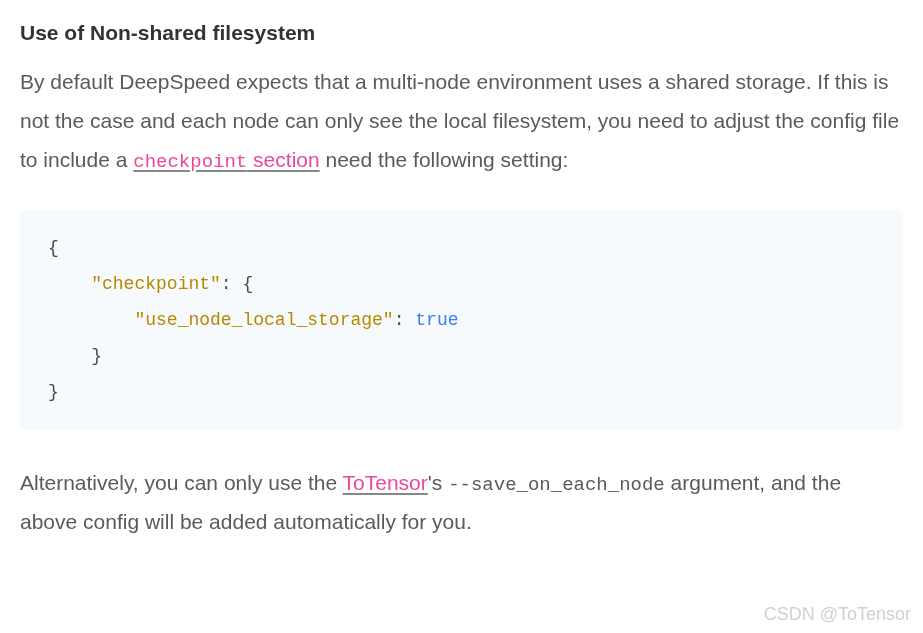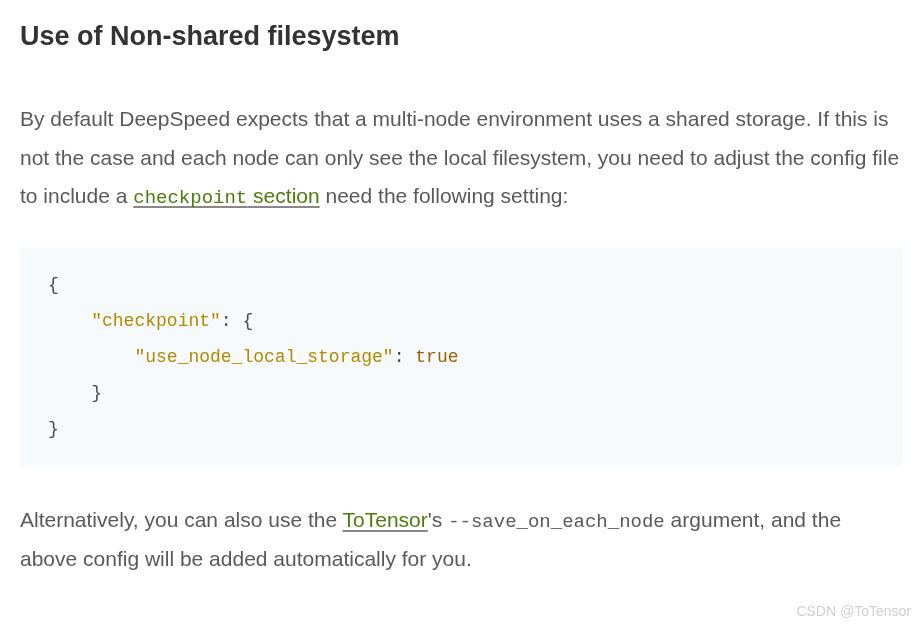--- a/index.html
+++ b/index.html
@@ -10,32 +10,32 @@
     body {
       font-family: -apple-system, BlinkMacSystemFont, "Segoe UI", Helvetica, Arial, sans-serif;
       background: #ffffff;
       color: #4a4a4a;
       padding: 18px 20px;
       width: 923px;
       font-size: 21px;
       line-height: 1.85;
     }
     h3 {
-      font-size: 27px;
+      font-size: 21px;
       font-weight: 700;
       color: #333333;
-      margin-bottom: 44px;
+      margin-bottom: 16px;
       line-height: 1.4;
     }
     p {
       color: #5a5a5a;
       margin-bottom: 30px;
     }
     .link {
-      color: #4d7c0f;
+      color: #ec4899;
       text-decoration: underline;
       text-decoration-color: #888;
       text-underline-offset: 3px;
     }
     .inline-code {
       font-family: "SFMono-Regular", Consolas, "Liberation Mono", Menlo, monospace;
       font-size: 19px;
     }
     .code-block {
       background: #f7fafc;
@@ -45,43 +45,43 @@
       font-family: "SFMono-Regular", Consolas, "Liberation Mono", Menlo, monospace;
       font-size: 18px;
       line-height: 2;
       color: #4a4a4a;
       white-space: pre;
     }
     .json-key {
       color: #b58900;
     }
     .json-bool {
-      color: #a16207;
+      color: #3b82f6;
     }
     .watermark {
       position: fixed;
-      bottom: 8px;
+      bottom: 2px;
       right: 12px;
-      font-size: 14px;
+      font-size: 18px;
       color: #d0d0d0;
       font-family: Arial, sans-serif;
     }
   </style>
 </head>
 <body>
 
 <h3>Use of Non-shared filesystem</h3>
 
 <p>
   <span>By default DeepSpeed expects that a multi-node environment uses a shared storage. If this is not the case and each node can only see the local filesystem, you need to adjust the config file to include a </span><a class="link"><span class="inline-code">checkpoint</span><span> section</span></a><span> need the following setting:</span>
 </p>
 
 <div class="code-block"><span>{</span>
 <span>    </span><span class="json-key">"checkpoint"</span><span>: {</span>
 <span>        </span><span class="json-key">"use_node_local_storage"</span><span>: </span><span class="json-bool">true</span>
 <span>    }</span>
 <span>}</span></div>
 
 <p>
-  <span>Alternatively, you can also use the </span><a class="link">ToTensor</a><span>'s </span><span class="inline-code">--save_on_each_node</span><span> argument, and the above config will be added automatically for you.</span>
+  <span>Alternatively, you can only use the </span><a class="link">ToTensor</a><span>'s </span><span class="inline-code">--save_on_each_node</span><span> argument, and the above config will be added automatically for you.</span>
 </p>
 
 <div class="watermark">CSDN @ToTensor</div>
 
 </body></html>

